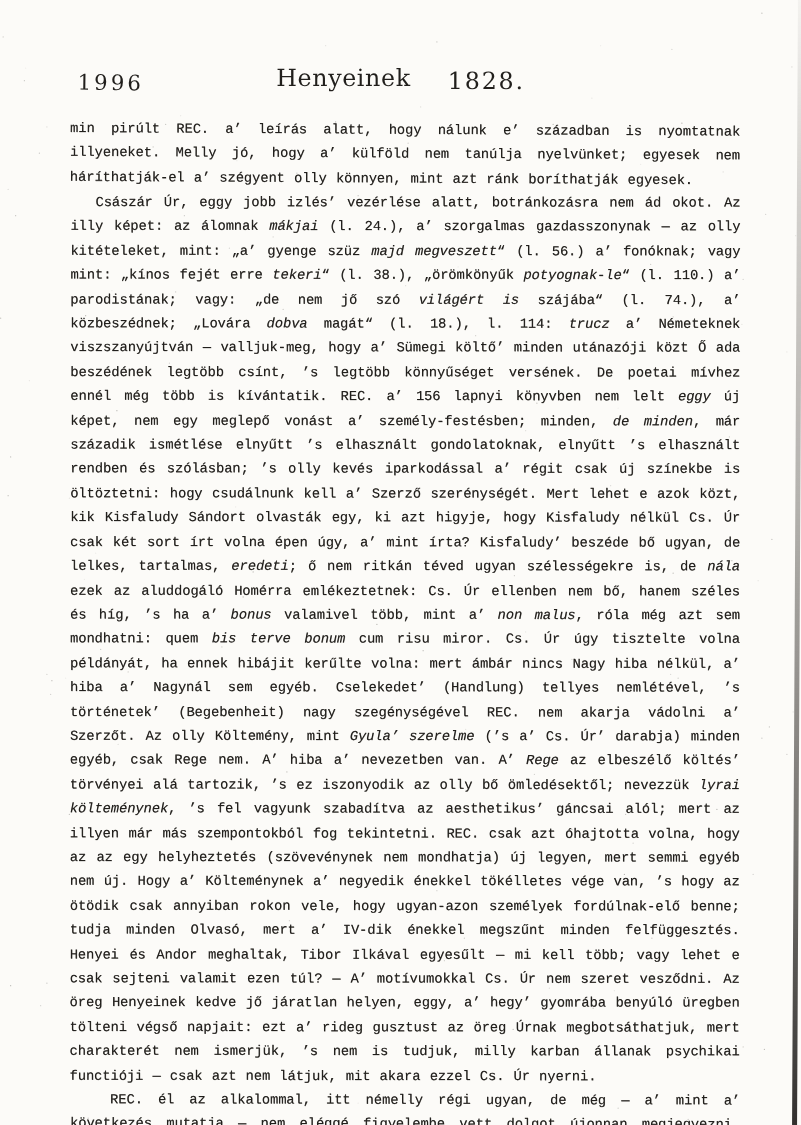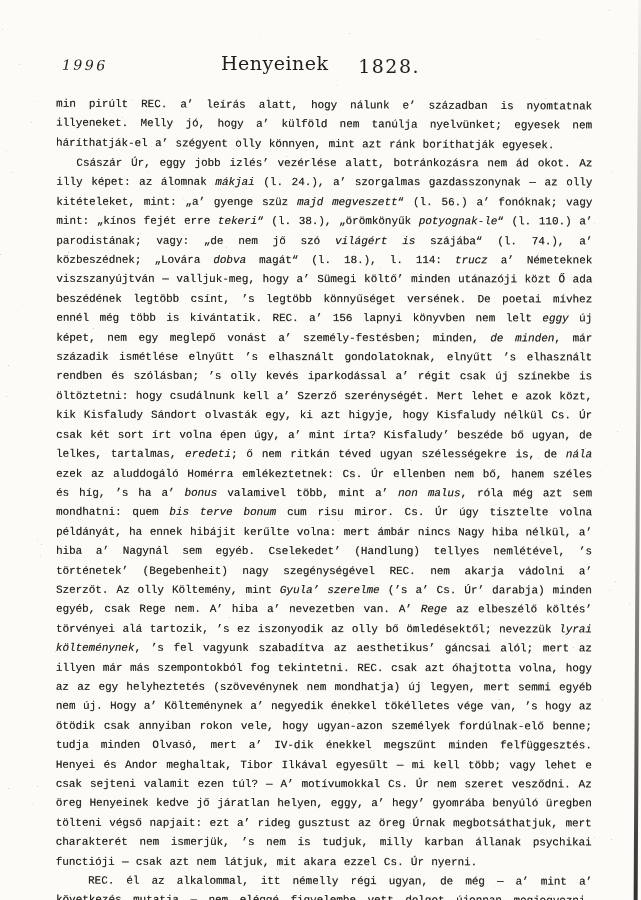--- a/index.html
+++ b/index.html
@@ -12,23 +12,22 @@
     background: var(--paper, #fcfbf8);
     font-family: "DejaVu Serif", "Liberation Serif", serif;
     color: var(--ink, #211f1c);
   }
   .page { position: absolute; inset: 0; }
 
   
   .header { position: absolute; top: 52px; left: 0; width: 100%; height: 36px; }
   .pagenum {
     position: absolute; left: 62px; top: 5px;
-    font-size: 14px; letter-spacing: 2.5px;
+    font-size: 17px; letter-spacing: 2.5px;
     transform: rotate(0.7deg);
-    font-style: italic;
   }
   .headtitle {
     position: absolute; left: 0; top: 0; width: 100%;
     text-align: center; font-size: 19px; letter-spacing: 0.5px;
   }
   .headtitle .year { display: inline-block; transform: translateY(2.5px); margin-left: 23px; letter-spacing: 1.5px; }
 
   
   .textblock {
     position: absolute; left: 56px; top: 96px; width: 536px;

